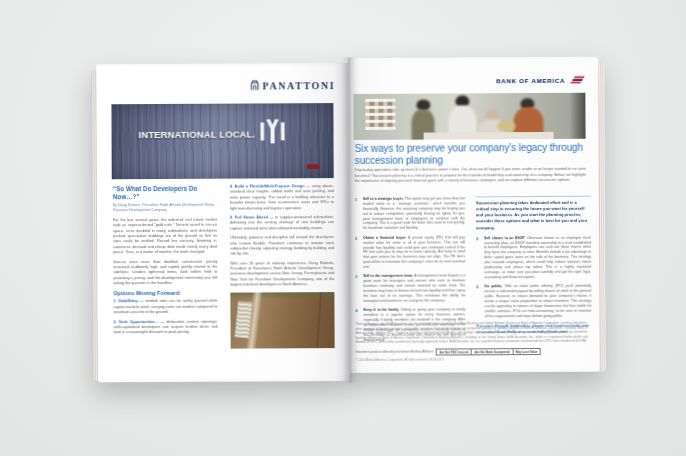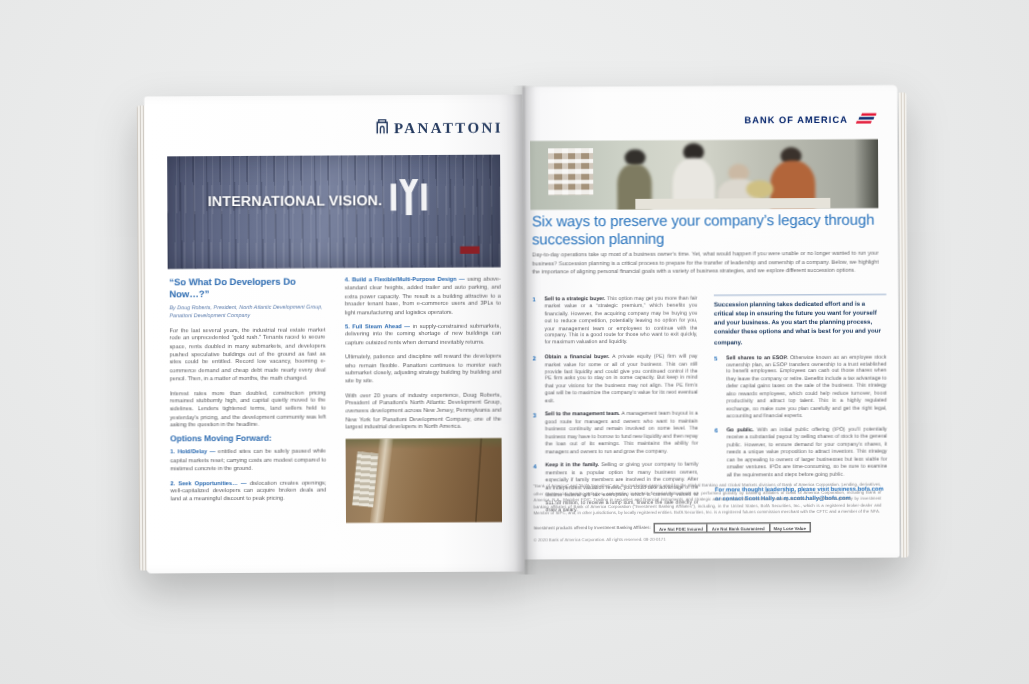--- a/index.html
+++ b/index.html
@@ -130,21 +130,21 @@
             <path d="M1.2 10.5 V3.2 h6.6 v7.3" stroke="#24395e" fill="none" stroke-width="1"></path>
             <path d="M2.2 3.2 V1.4 h4.6 v1.8" stroke="#24395e" fill="none" stroke-width="0.9"></path>
             <path d="M3.3 10.5 V7 a1.2 1.2 0 0 1 2.4 0 v3.5" stroke="#24395e" fill="none" stroke-width="0.9"></path>
           </svg>
         </span>
         <span class="pan-word">PANATTONI</span>
       </div>
 
       <div class="banner">
         <div class="banner-text">
-          <div>INTERNATIONAL VISION.</div>
+          <div>INTERNATIONAL LOCAL.</div>
         </div>
         <span class="banner-mark">
           <svg width="26" height="28" viewBox="0 0 26 28" fill="#ffffff">
             <rect x="1" y="5" width="3.6" height="18"></rect>
             <rect x="21.4" y="5" width="3.6" height="18"></rect>
             <polygon points="6.6,2 10.6,2 13,7.4 15.4,2 19.4,2 15,11 15,26 11,26 11,11"></polygon>
           </svg>
         </span>
         <div class="banner-red"></div>
       </div>

